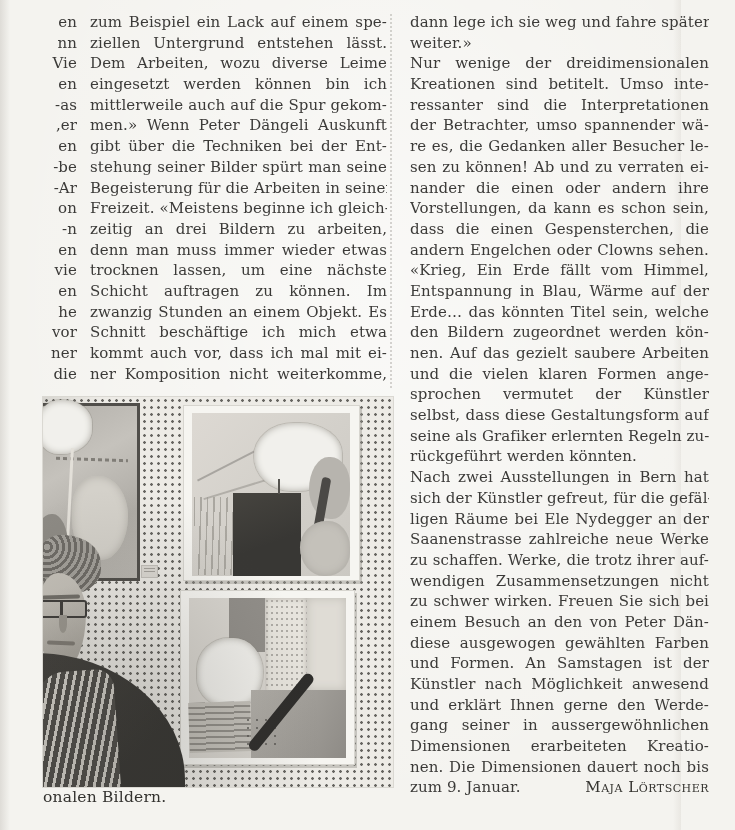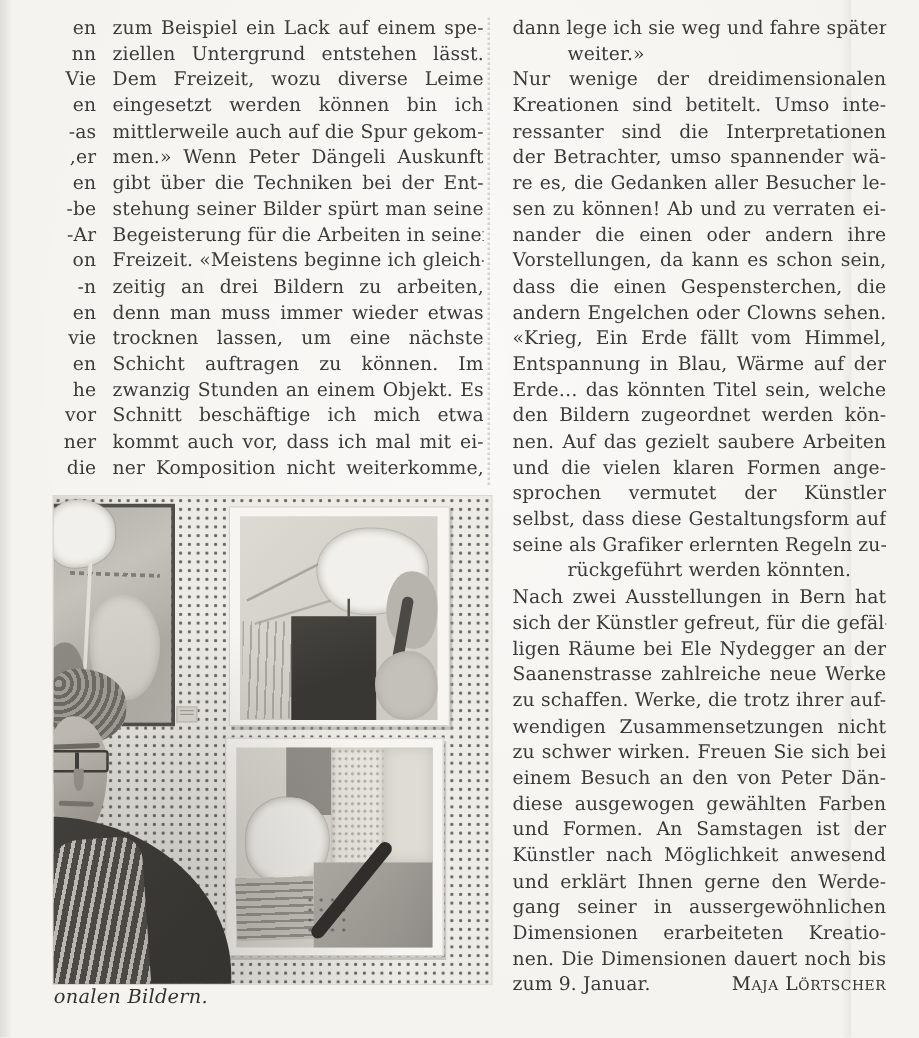--- a/index.html
+++ b/index.html
@@ -14,21 +14,21 @@
     background:
       radial-gradient(ellipse at 55% 35%, rgba(255,255,255,.5), rgba(0,0,0,0) 70%),
       linear-gradient(90deg, #dedcd7 0px, rgba(222,220,215,0) 10px),
       linear-gradient(270deg, #e9e7e2 0px, rgba(233,231,226,0) 8px),
       #f4f3ef;
     color:#3a3a3a;
   }
   
   .col{position:absolute;font-size:15px;line-height:20.7px;letter-spacing:.1px;color:#3b3a38;}
   .tline{white-space:nowrap;overflow:hidden;text-align:justify;text-align-last:justify;height:20.7px;}
-  .tline.nojust{text-align-last:left;margin-left:44px;}
+  .tline.nojust{text-align-last:left;}
   .fragments{left:0;top:12px;width:77px;}
   .fragments .tline{text-align:right;text-align-last:right;direction:rtl;}
   .midcol{left:90px;top:12px;width:297px;}
   .rightcol{left:410px;top:12px;width:299px;}
   .colrule{
     position:absolute;left:390px;top:14px;height:374px;width:0;
     border-left:2px dotted #b5b3ae;opacity:.55;
   }
   .closing{display:flex;justify-content:space-between;height:20.7px;white-space:nowrap;}
   .byline{font-variant:small-caps;letter-spacing:.5px;color:#34332f;}
@@ -110,21 +110,21 @@
   .man .neck{left:8px;top:128px;width:32px;height:18px;background:#b2aea6;}
   .man .jacket{left:0;top:118px;width:150px;height:138px;background:linear-gradient(135deg,#42403c,#343330 70%);border-radius:0 100% 0 0/0 92% 0 0;}
   .man .scarf{
     left:2px;top:136px;width:80px;height:120px;
     background:repeating-linear-gradient(105deg,#d3d0c9 0 3px,#4e4c48 3px 8px);
     border-radius:38% 22% 0 0/28% 16% 0 0;transform:rotate(-4deg);
   }
   
   .caption{
     position:absolute;left:43px;top:788px;
-    font-style:italic;font-size:15.5px;color:#33322f;letter-spacing:.2px;
+    font-size:15.5px;color:#33322f;letter-spacing:.2px;
   }
 </style>
 </head>
 <body>
 
 <div class="page">
 
   <div class="col fragments">
       <div class="tline">en</div>
       <div class="tline">nn</div>
@@ -142,21 +142,21 @@
       <div class="tline">en</div>
       <div class="tline">he</div>
       <div class="tline">vor</div>
       <div class="tline">ner</div>
       <div class="tline">die</div>
     </div>
 
   <div class="col midcol">
       <div class="tline">zum Beispiel ein Lack auf einem spe-</div>
       <div class="tline">ziellen Untergrund entstehen lässt.</div>
-      <div class="tline">Dem Freizeit, wozu diverse Leime</div>
+      <div class="tline">Dem Arbeiten, wozu diverse Leime</div>
       <div class="tline">eingesetzt werden können bin ich</div>
       <div class="tline">mittlerweile auch auf die Spur gekom-</div>
       <div class="tline">men.» Wenn Peter Dängeli Auskunft</div>
       <div class="tline">gibt über die Techniken bei der Ent-</div>
       <div class="tline">stehung seiner Bilder spürt man seine</div>
       <div class="tline">Begeisterung für die Arbeiten in seiner</div>
       <div class="tline">Freizeit. «Meistens beginne ich gleich-</div>
       <div class="tline">zeitig an drei Bildern zu arbeiten,</div>
       <div class="tline">denn man muss immer wieder etwas</div>
       <div class="tline">trocknen lassen, um eine nächste</div>

